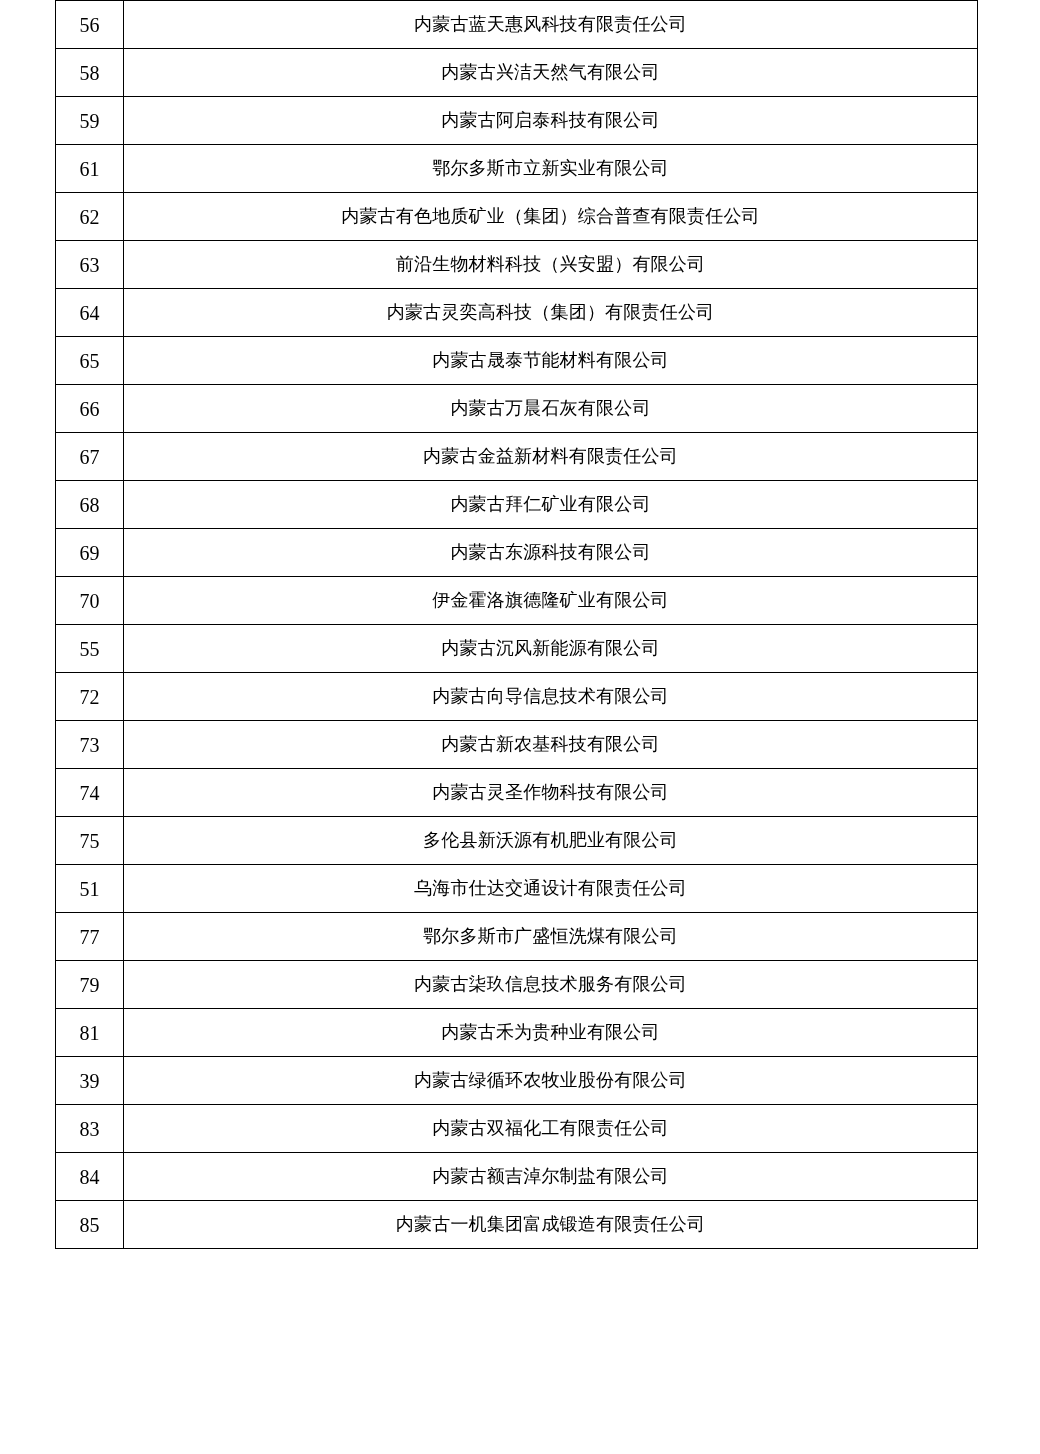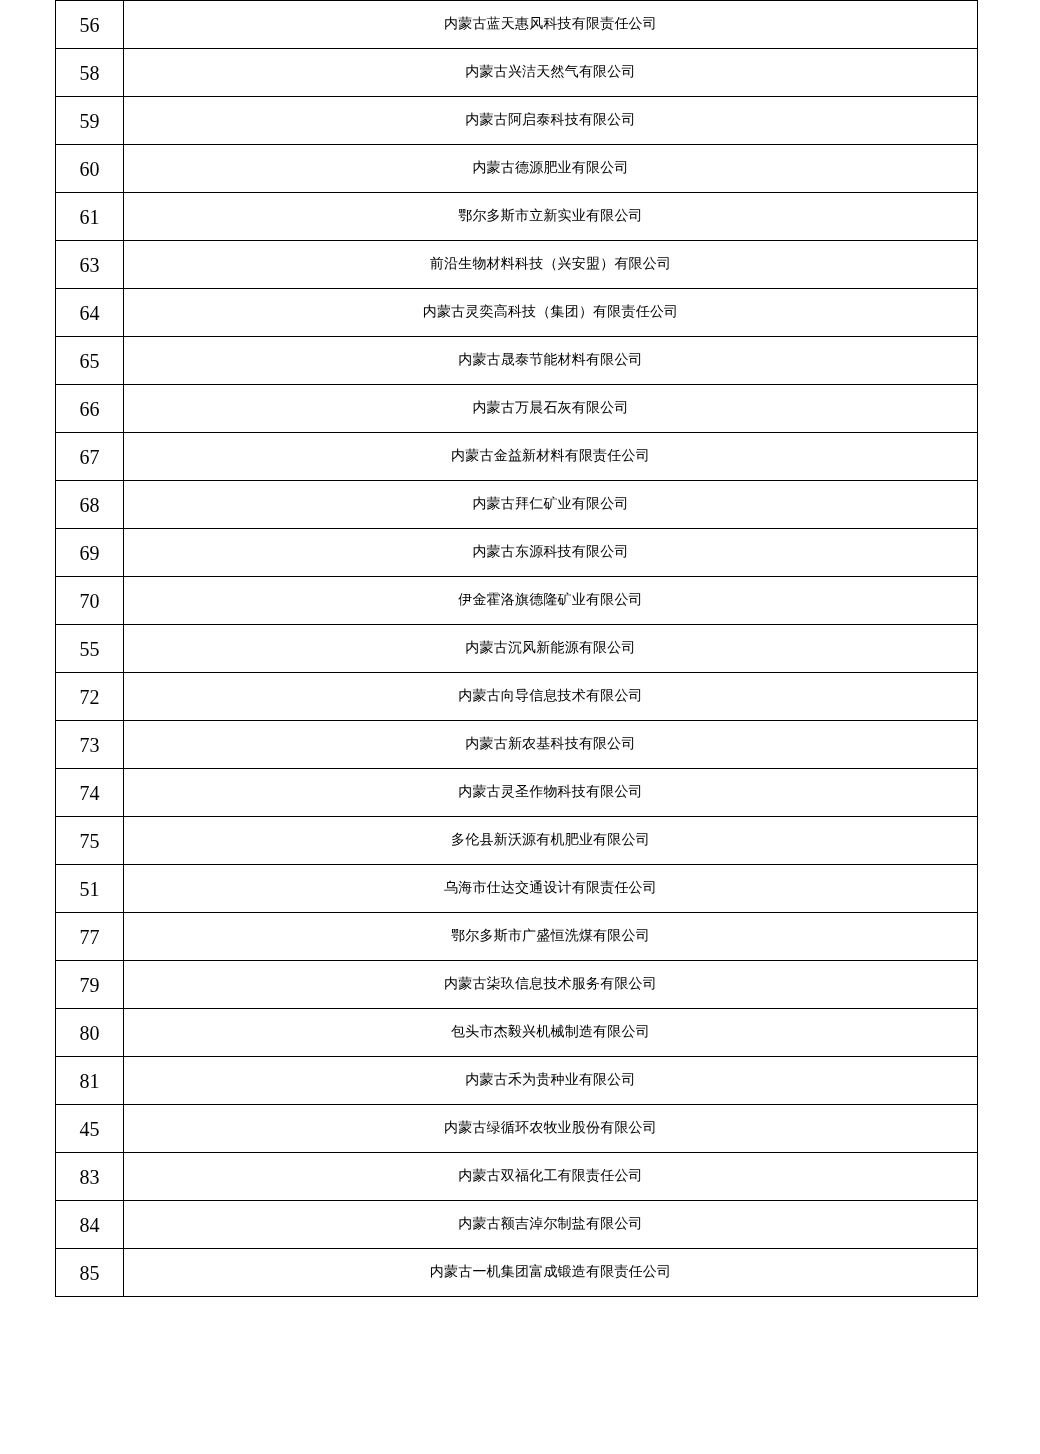--- a/index.html
+++ b/index.html
@@ -35,21 +35,21 @@
     text-align: center;
     font-size: 20.5px;
     line-height: 1.2;
     white-space: nowrap;
     overflow: hidden;
   }
   table.company-table td.idx {
     font-size: 20px;
   }
   table.company-table td.name {
-    font-size: 14px;
+    font-size: 18px;
     letter-spacing: 0.2px;
   }
 </style>
 </head>
 <body>
 
 <div class="page">
   <table class="company-table">
     <colgroup>
       <col class="col-index">
@@ -62,26 +62,26 @@
         </tr>
         <tr>
           <td class="idx">58</td>
           <td class="name">内蒙古兴洁天然气有限公司</td>
         </tr>
         <tr>
           <td class="idx">59</td>
           <td class="name">内蒙古阿启泰科技有限公司</td>
         </tr>
         <tr>
-          <td class="idx">60</td>
-          <td class="name">内蒙古德源肥业有限公司</td>
+          <td class="idx">61</td>
+          <td class="name">鄂尔多斯市立新实业有限公司</td>
         </tr>
         <tr>
-          <td class="idx">61</td>
-          <td class="name">鄂尔多斯市立新实业有限公司</td>
+          <td class="idx">62</td>
+          <td class="name">内蒙古有色地质矿业（集团）综合普查有限责任公司</td>
         </tr>
         <tr>
           <td class="idx">63</td>
           <td class="name">前沿生物材料科技（兴安盟）有限公司</td>
         </tr>
         <tr>
           <td class="idx">64</td>
           <td class="name">内蒙古灵奕高科技（集团）有限责任公司</td>
         </tr>
         <tr>
@@ -134,29 +134,25 @@
         </tr>
         <tr>
           <td class="idx">77</td>
           <td class="name">鄂尔多斯市广盛恒洗煤有限公司</td>
         </tr>
         <tr>
           <td class="idx">79</td>
           <td class="name">内蒙古柒玖信息技术服务有限公司</td>
         </tr>
         <tr>
-          <td class="idx">80</td>
-          <td class="name">包头市杰毅兴机械制造有限公司</td>
-        </tr>
-        <tr>
           <td class="idx">81</td>
           <td class="name">内蒙古禾为贵种业有限公司</td>
         </tr>
         <tr>
-          <td class="idx">45</td>
+          <td class="idx">39</td>
           <td class="name">内蒙古绿循环农牧业股份有限公司</td>
         </tr>
         <tr>
           <td class="idx">83</td>
           <td class="name">内蒙古双福化工有限责任公司</td>
         </tr>
         <tr>
           <td class="idx">84</td>
           <td class="name">内蒙古额吉淖尔制盐有限公司</td>
         </tr>

